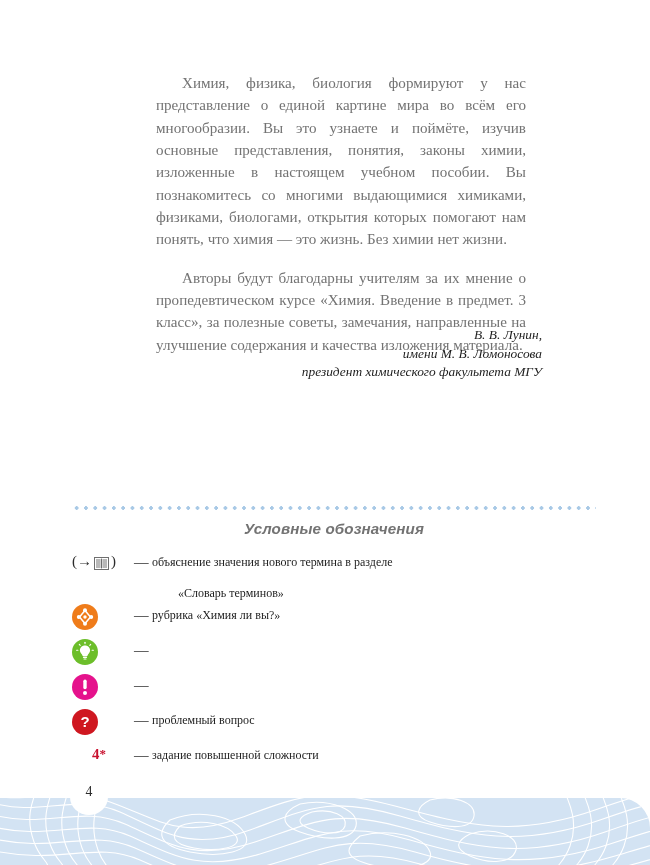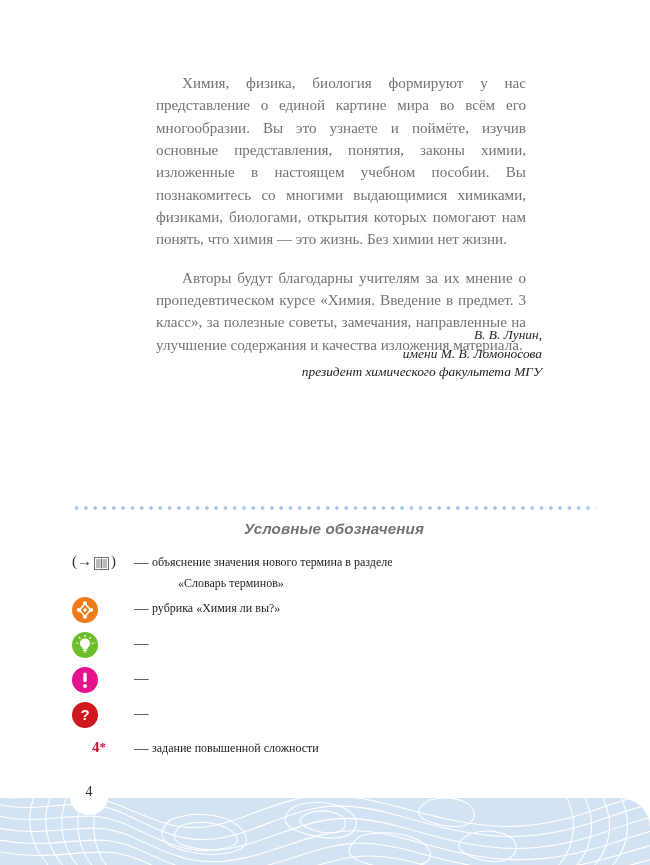--- a/index.html
+++ b/index.html
@@ -98,20 +98,21 @@
   }
   .legend-text {
     font-size: 12px;
     line-height: 20.5px;
     color: #1d1d1d;
     padding-top: 2px;
   }
   .legend-text .sub {
     display: block;
     margin-left: 26px;
+    margin-top: 10px;
   }
 
   
   .book-marker {
     font-size: 15px;
     line-height: 20px;
     color: #2a2a2a;
     white-space: nowrap;
     display: flex;
     align-items: center;
@@ -281,20 +282,23 @@
     <div class="legend-row">
       <div class="legend-marker">
         <span class="circ">
           <svg width="26" height="26" viewBox="0 0 26 26">
             <circle cx="13" cy="13" r="13" fill="#cf1720"></circle>
             <text x="13" y="18.4" text-anchor="middle" font-family="Liberation Sans, sans-serif" font-size="15" font-weight="bold" fill="#ffffff">?</text>
           </svg>
         </span>
       </div>
       <div class="legend-dash">—</div>
+      <div class="legend-text">
+        <span>проблемный вопрос</span>
+      </div>
     </div>
 
     <div class="legend-row">
       <div class="legend-marker">
         <span class="mark-number">
           <span>4</span><span class="star">*</span>
         </span>
       </div>
       <div class="legend-dash">—</div>
       <div class="legend-text">

